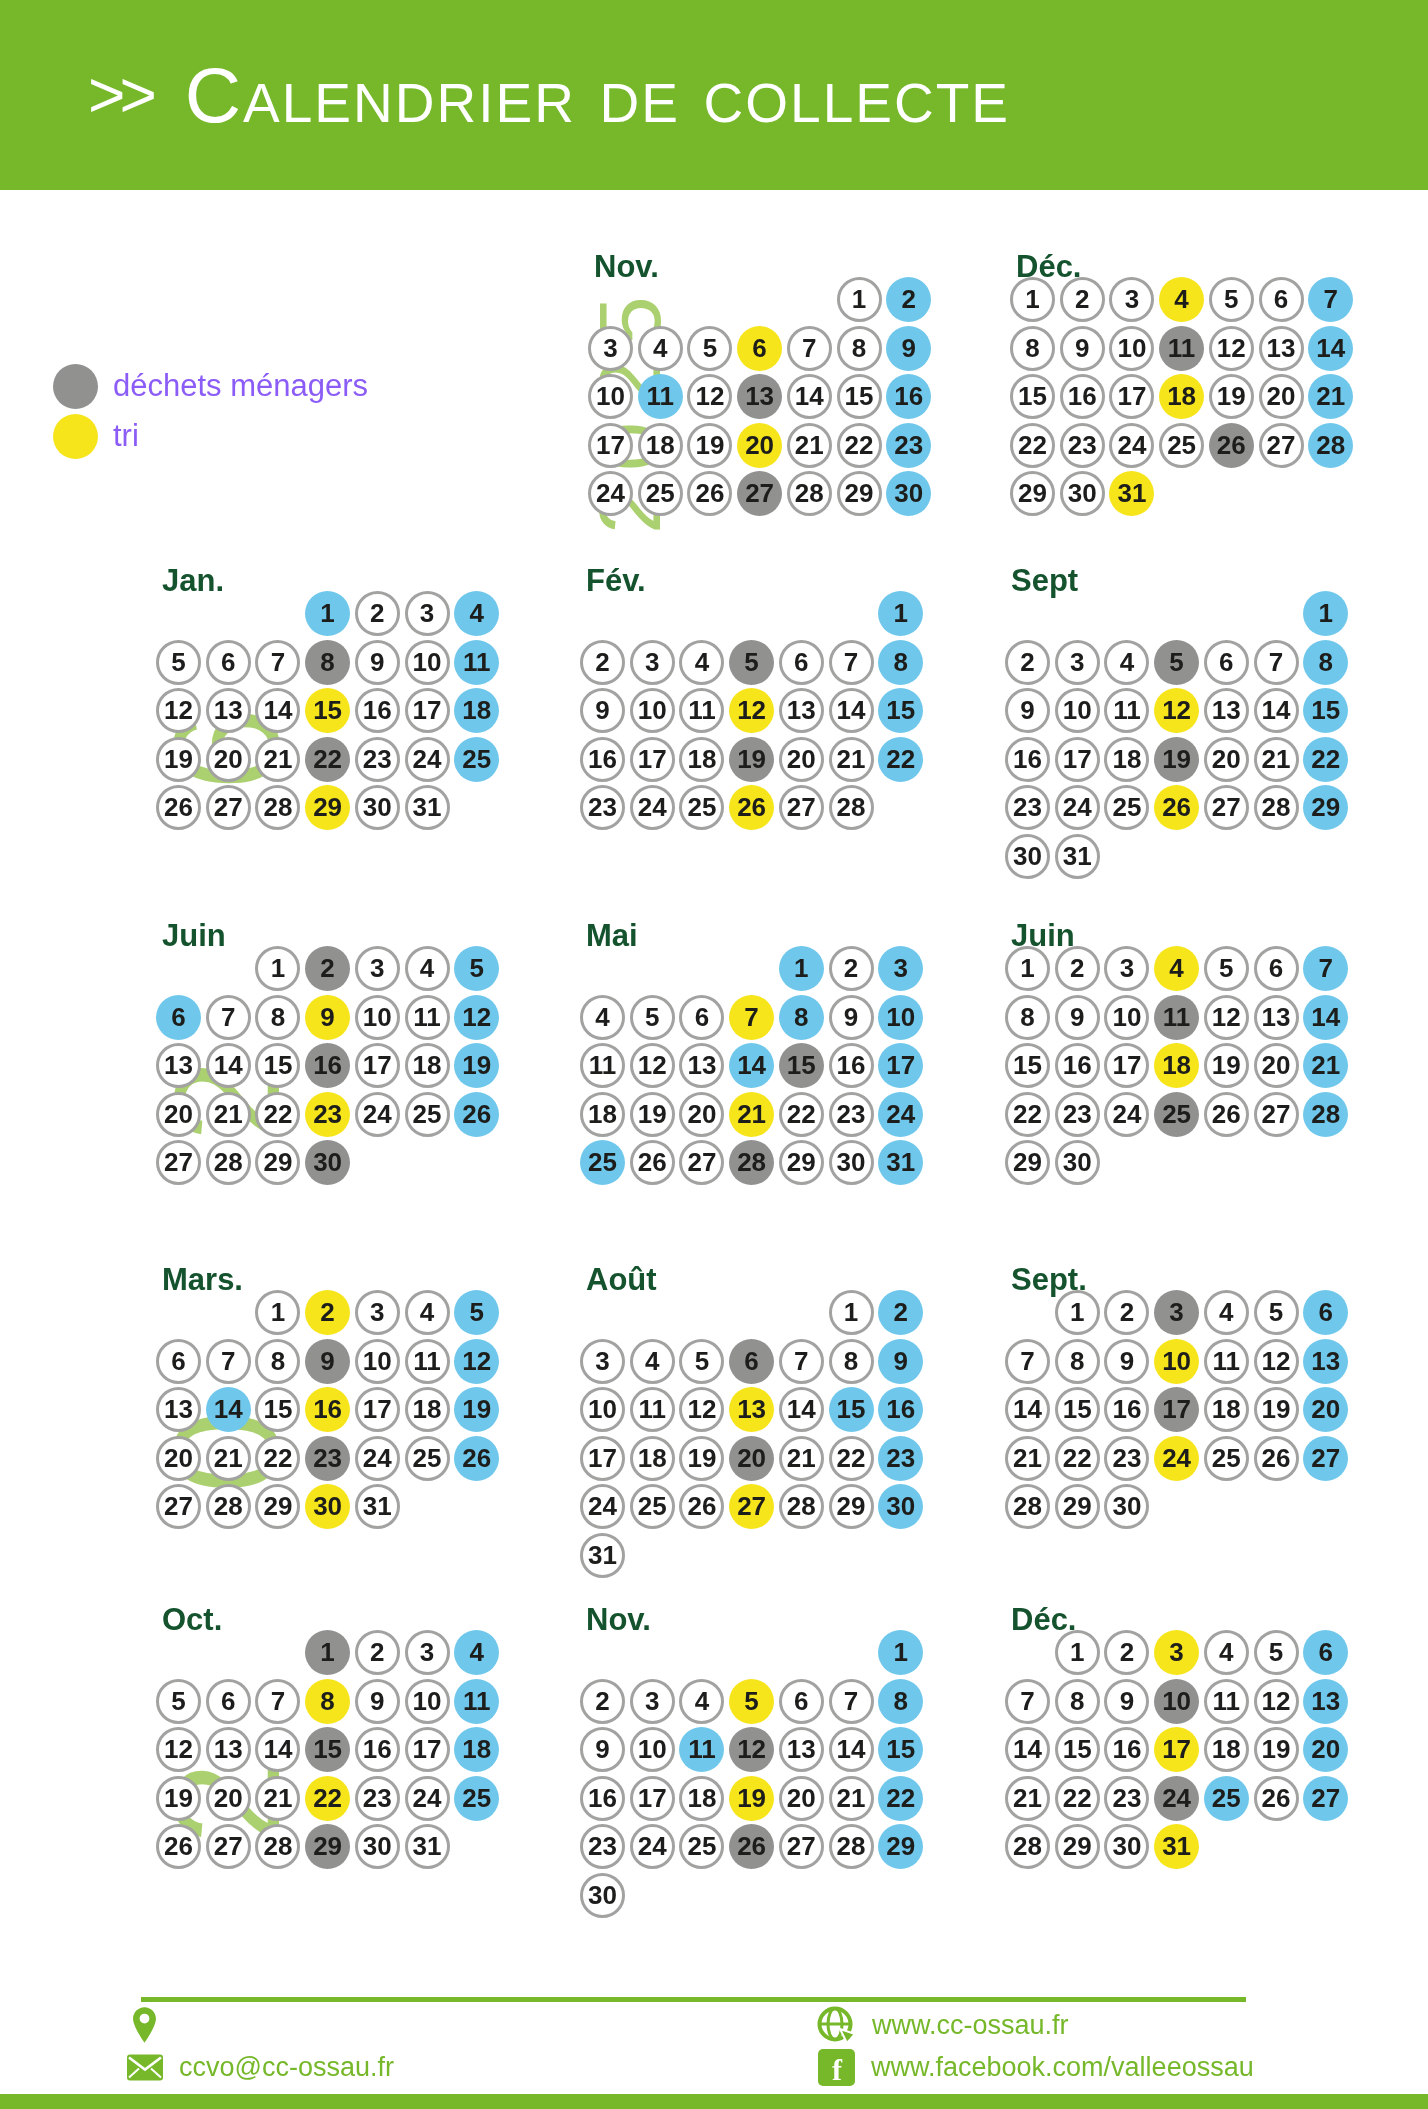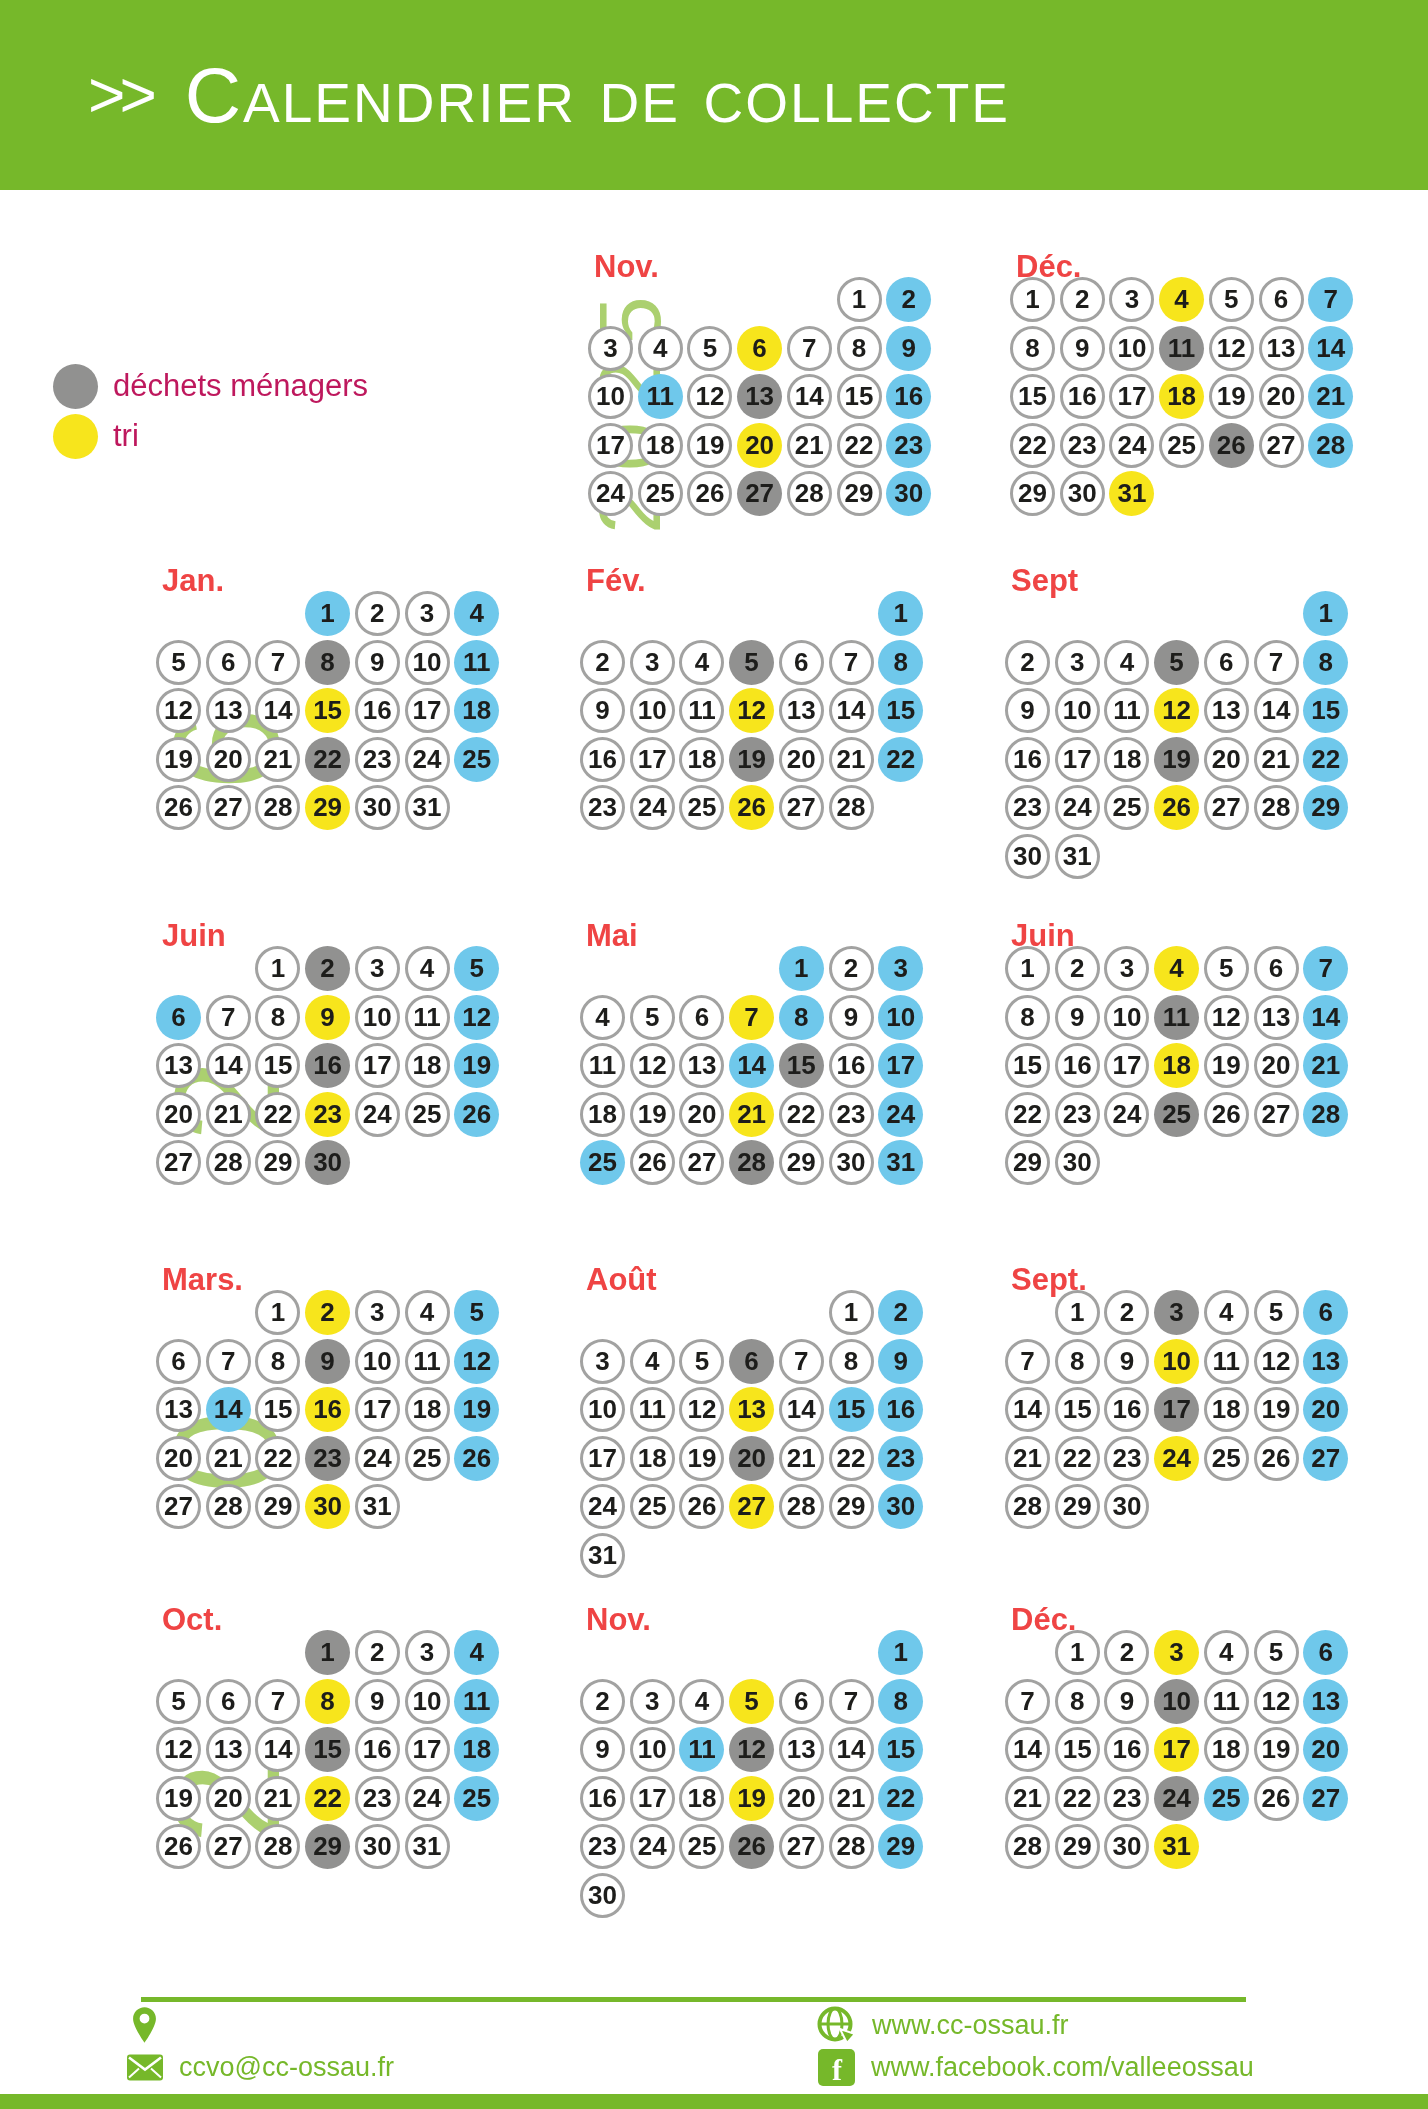--- a/index.html
+++ b/index.html
@@ -11,33 +11,33 @@
           display:flex;align-items:center;padding-left:88px;box-sizing:border-box;}
   .chevrons{color:#fff;font-size:64px;font-weight:400;letter-spacing:-6px;line-height:1;margin-right:34px;}
   .title{color:#fff;font-size:78px;font-weight:400;font-variant:small-caps;letter-spacing:2px;
          line-height:1;margin:0;}
 
   
   .commune{position:absolute;left:54px;top:256px;font-size:64px;font-weight:700;color:#76b82a;letter-spacing:1px;}
   .legend{position:absolute;left:53px;top:361px;list-style:none;margin:0;padding:0;}
   .legend-row{display:flex;align-items:center;height:50px;}
   .legend-dot{width:45px;height:45px;border-radius:50%;margin-right:15px;flex:0 0 auto;}
-  .legend-label{font-size:31px;color:#be185d;}
+  .legend-label{font-size:31px;color:#8b5cf6;}
 
   
   .year-top{position:absolute;left:498px;top:250px;width:92px;height:290px;pointer-events:none;}
   .year-top span{position:absolute;left:88px;top:284px;transform:rotate(-90deg);transform-origin:0 0;
                  font-size:88px;color:#abd06f;letter-spacing:14px;white-space:nowrap;line-height:1;}
   .year-main{position:absolute;left:14px;top:655px;width:145px;height:1200px;pointer-events:none;}
   .year-main span{position:absolute;left:138px;top:1190px;transform:rotate(-90deg);transform-origin:0 0;
                   font-size:150px;color:#abd06f;letter-spacing:268px;white-space:nowrap;line-height:1;}
 
   
   .month{position:absolute;width:352px;height:324px;}
-  .month-label{position:absolute;left:8px;top:0;font-size:31px;font-weight:700;color:#ef4444;line-height:1;}
+  .month-label{position:absolute;left:8px;top:0;font-size:31px;font-weight:700;color:#14532d;line-height:1;}
   .month-grid{position:absolute;left:0;top:26px;width:352px;height:296px;}
   .day{position:absolute;width:45px;height:45px;border-radius:50%;box-sizing:border-box;
        display:flex;align-items:center;justify-content:center;
        font-size:26px;font-weight:700;color:#1d1d1b;}
   .d-white{background:#ffffff;border:3px solid #a2a2a1;}
 
   .slot-0{left:586px;top:251px;}  .slot-1{left:1008px;top:251px;}
   .slot-2{left:154px;top:565px;}  .slot-3{left:578px;top:565px;}  .slot-4{left:1003px;top:565px;}
   .slot-5{left:154px;top:920px;}  .slot-6{left:578px;top:920px;}  .slot-7{left:1003px;top:920px;}
   .slot-8{left:154px;top:1264px;} .slot-9{left:578px;top:1264px;} .slot-10{left:1003px;top:1264px;}

